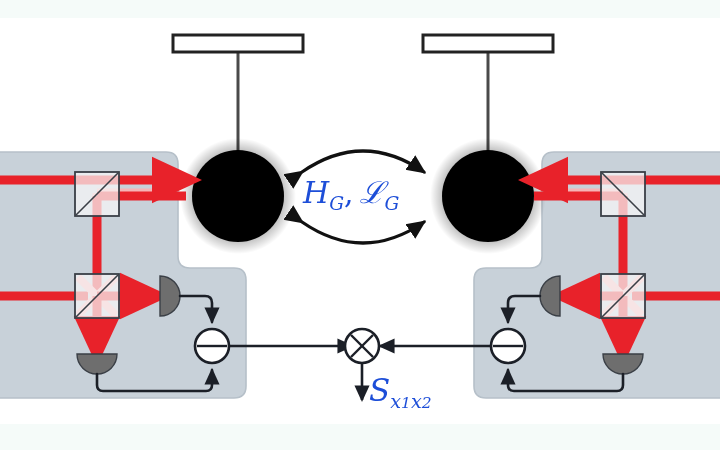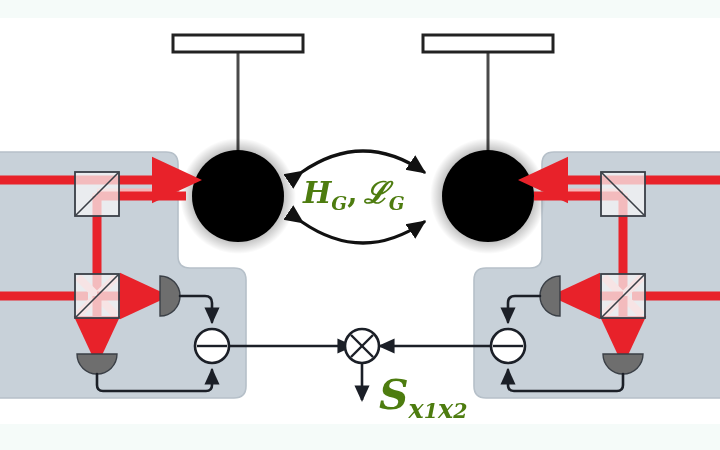--- a/index.html
+++ b/index.html
@@ -27,36 +27,35 @@
   svg.layer {
     position: absolute;
     left: 0;
     top: 0;
     width: 720px;
     height: 450px;
   }
 
   .mathlabel {
     position: absolute;
-    color: #4d7c0f;
+    color: #1d4ed8;
     font-family: "DejaVu Serif", serif;
     font-style: italic;
     white-space: nowrap;
     line-height: 1;
-    font-weight: bold;
   }
   #coupling-label {
     left: 303px;
     top: 178px;
     font-size: 30px;
   }
   #output-label {
-    left: 379px;
+    left: 369px;
     top: 375px;
-    font-size: 41px;
+    font-size: 31px;
   }
   .sub { font-size: 0.62em; vertical-align: sub; font-style: italic; }
   .subsub { font-size: 0.5em; vertical-align: sub; font-style: italic; }
   .comma { font-style: normal; }
   .cal { font-family: "DejaVu Serif", serif; font-style: italic; }
 </style>
 </head>
 <body>
 
 <div id="stage">

